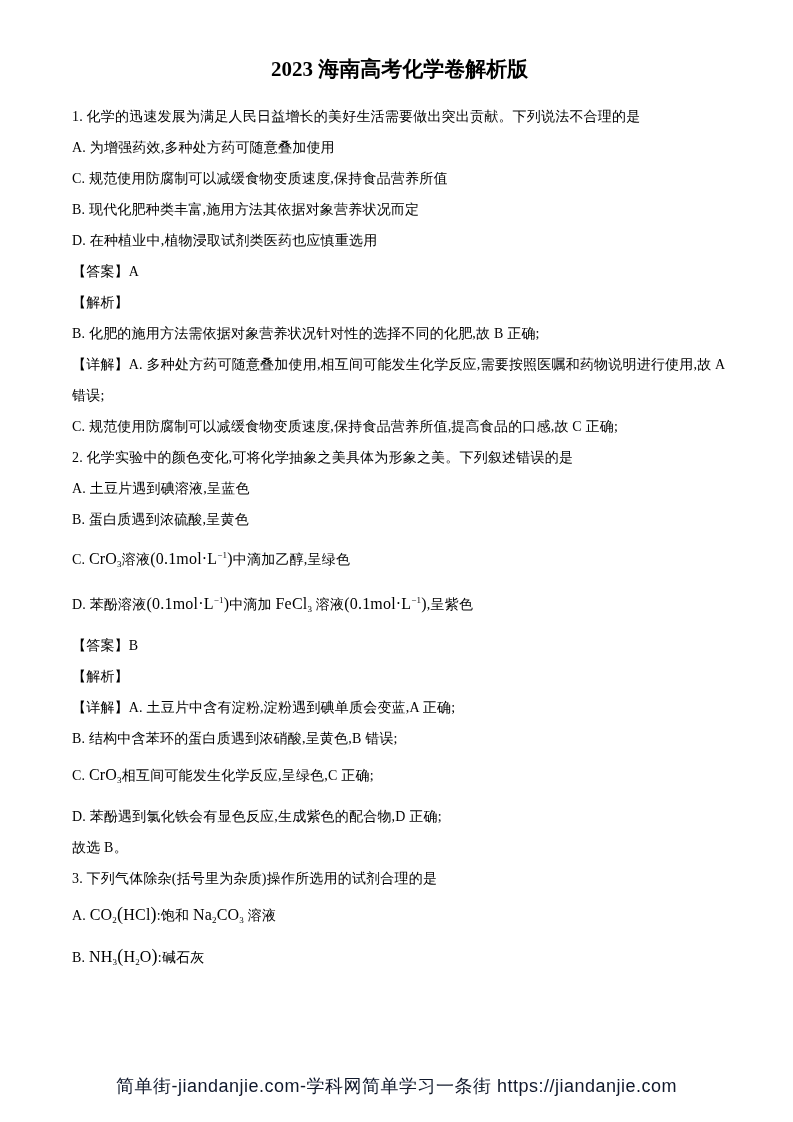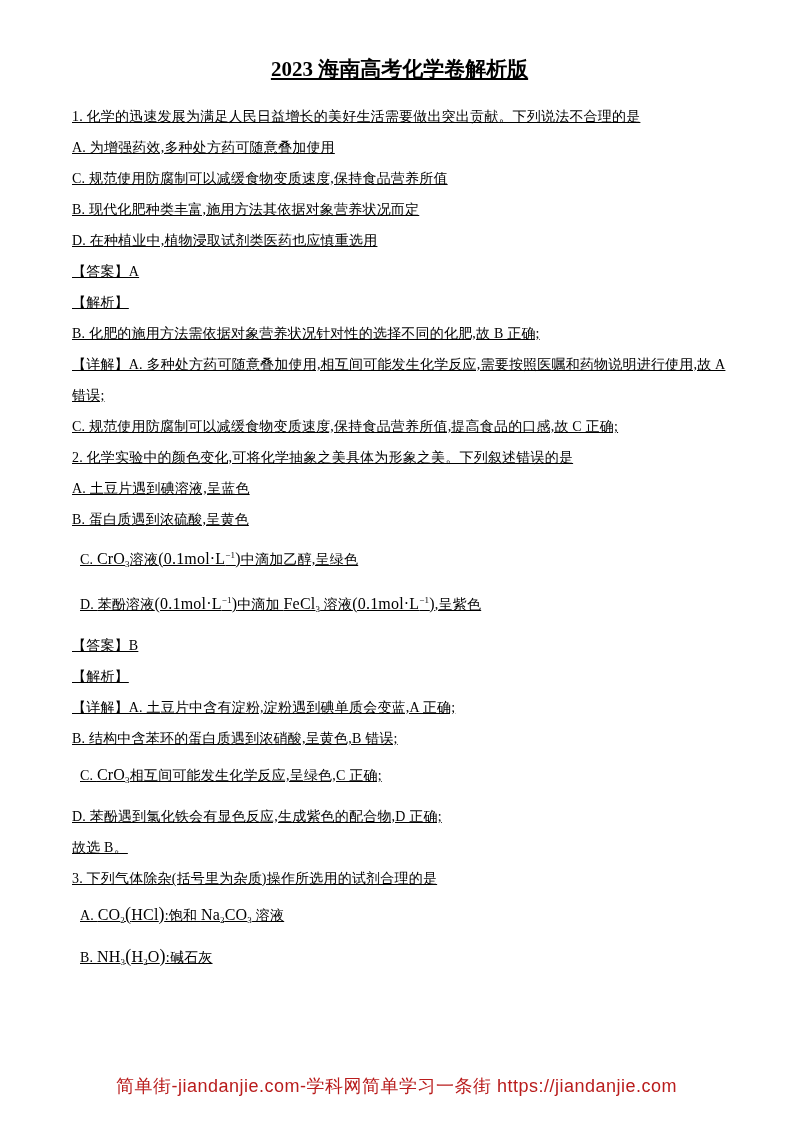--- a/index.html
+++ b/index.html
@@ -4,46 +4,46 @@
 <style>
   html, body { margin: 0; padding: 0; }
   body {
     width: 793px; height: 1122px;
     background: #ffffff;
     color: #000000;
     position: relative;
     overflow: hidden;
     font-family: "Liberation Serif", "DejaVu Serif", serif;
   }
-  .page { padding: 54px 66px 0 72px; text-decoration: underline; }
+  .page { padding: 54px 66px 0 72px; }
   .title {
     font-size: 21px;
     font-weight: 700;
     text-align: center;
     margin: 0 0 17px 0;
     line-height: 30px;
   }
   .line {
     font-size: 14px;
     line-height: 31px;
     margin: 0;
     letter-spacing: 0.2px;
   }
-  .fm-line { margin: 5px 8px; }
+  .fm-line { margin: 5px 0; }
   .s-fm  { font-family: "Liberation Serif", "DejaVu Serif", serif; font-size: 16px; }
   .s-sub { font-family: "Liberation Serif", "DejaVu Serif", serif; font-size: 9px; vertical-align: -3px; }
   .s-sup { font-family: "Liberation Serif", "DejaVu Serif", serif; font-size: 9px; vertical-align: 6px; }
   .s-big { font-family: "Liberation Serif", "DejaVu Serif", serif; font-size: 18px; font-weight: 400; }
   .footer {
     position: absolute;
     left: 0; right: 0; bottom: 24px;
     text-align: center;
     font-family: "Liberation Sans", "DejaVu Sans", sans-serif;
     font-size: 18px;
-    color: #b91c1c;
+    color: #0f172a;
     letter-spacing: 0.5px;
   }
 </style>
 </head>
 <body>
 
 <div class="page">
 
   <h1 class="title">2023 海南高考化学卷解析版</h1>
 

